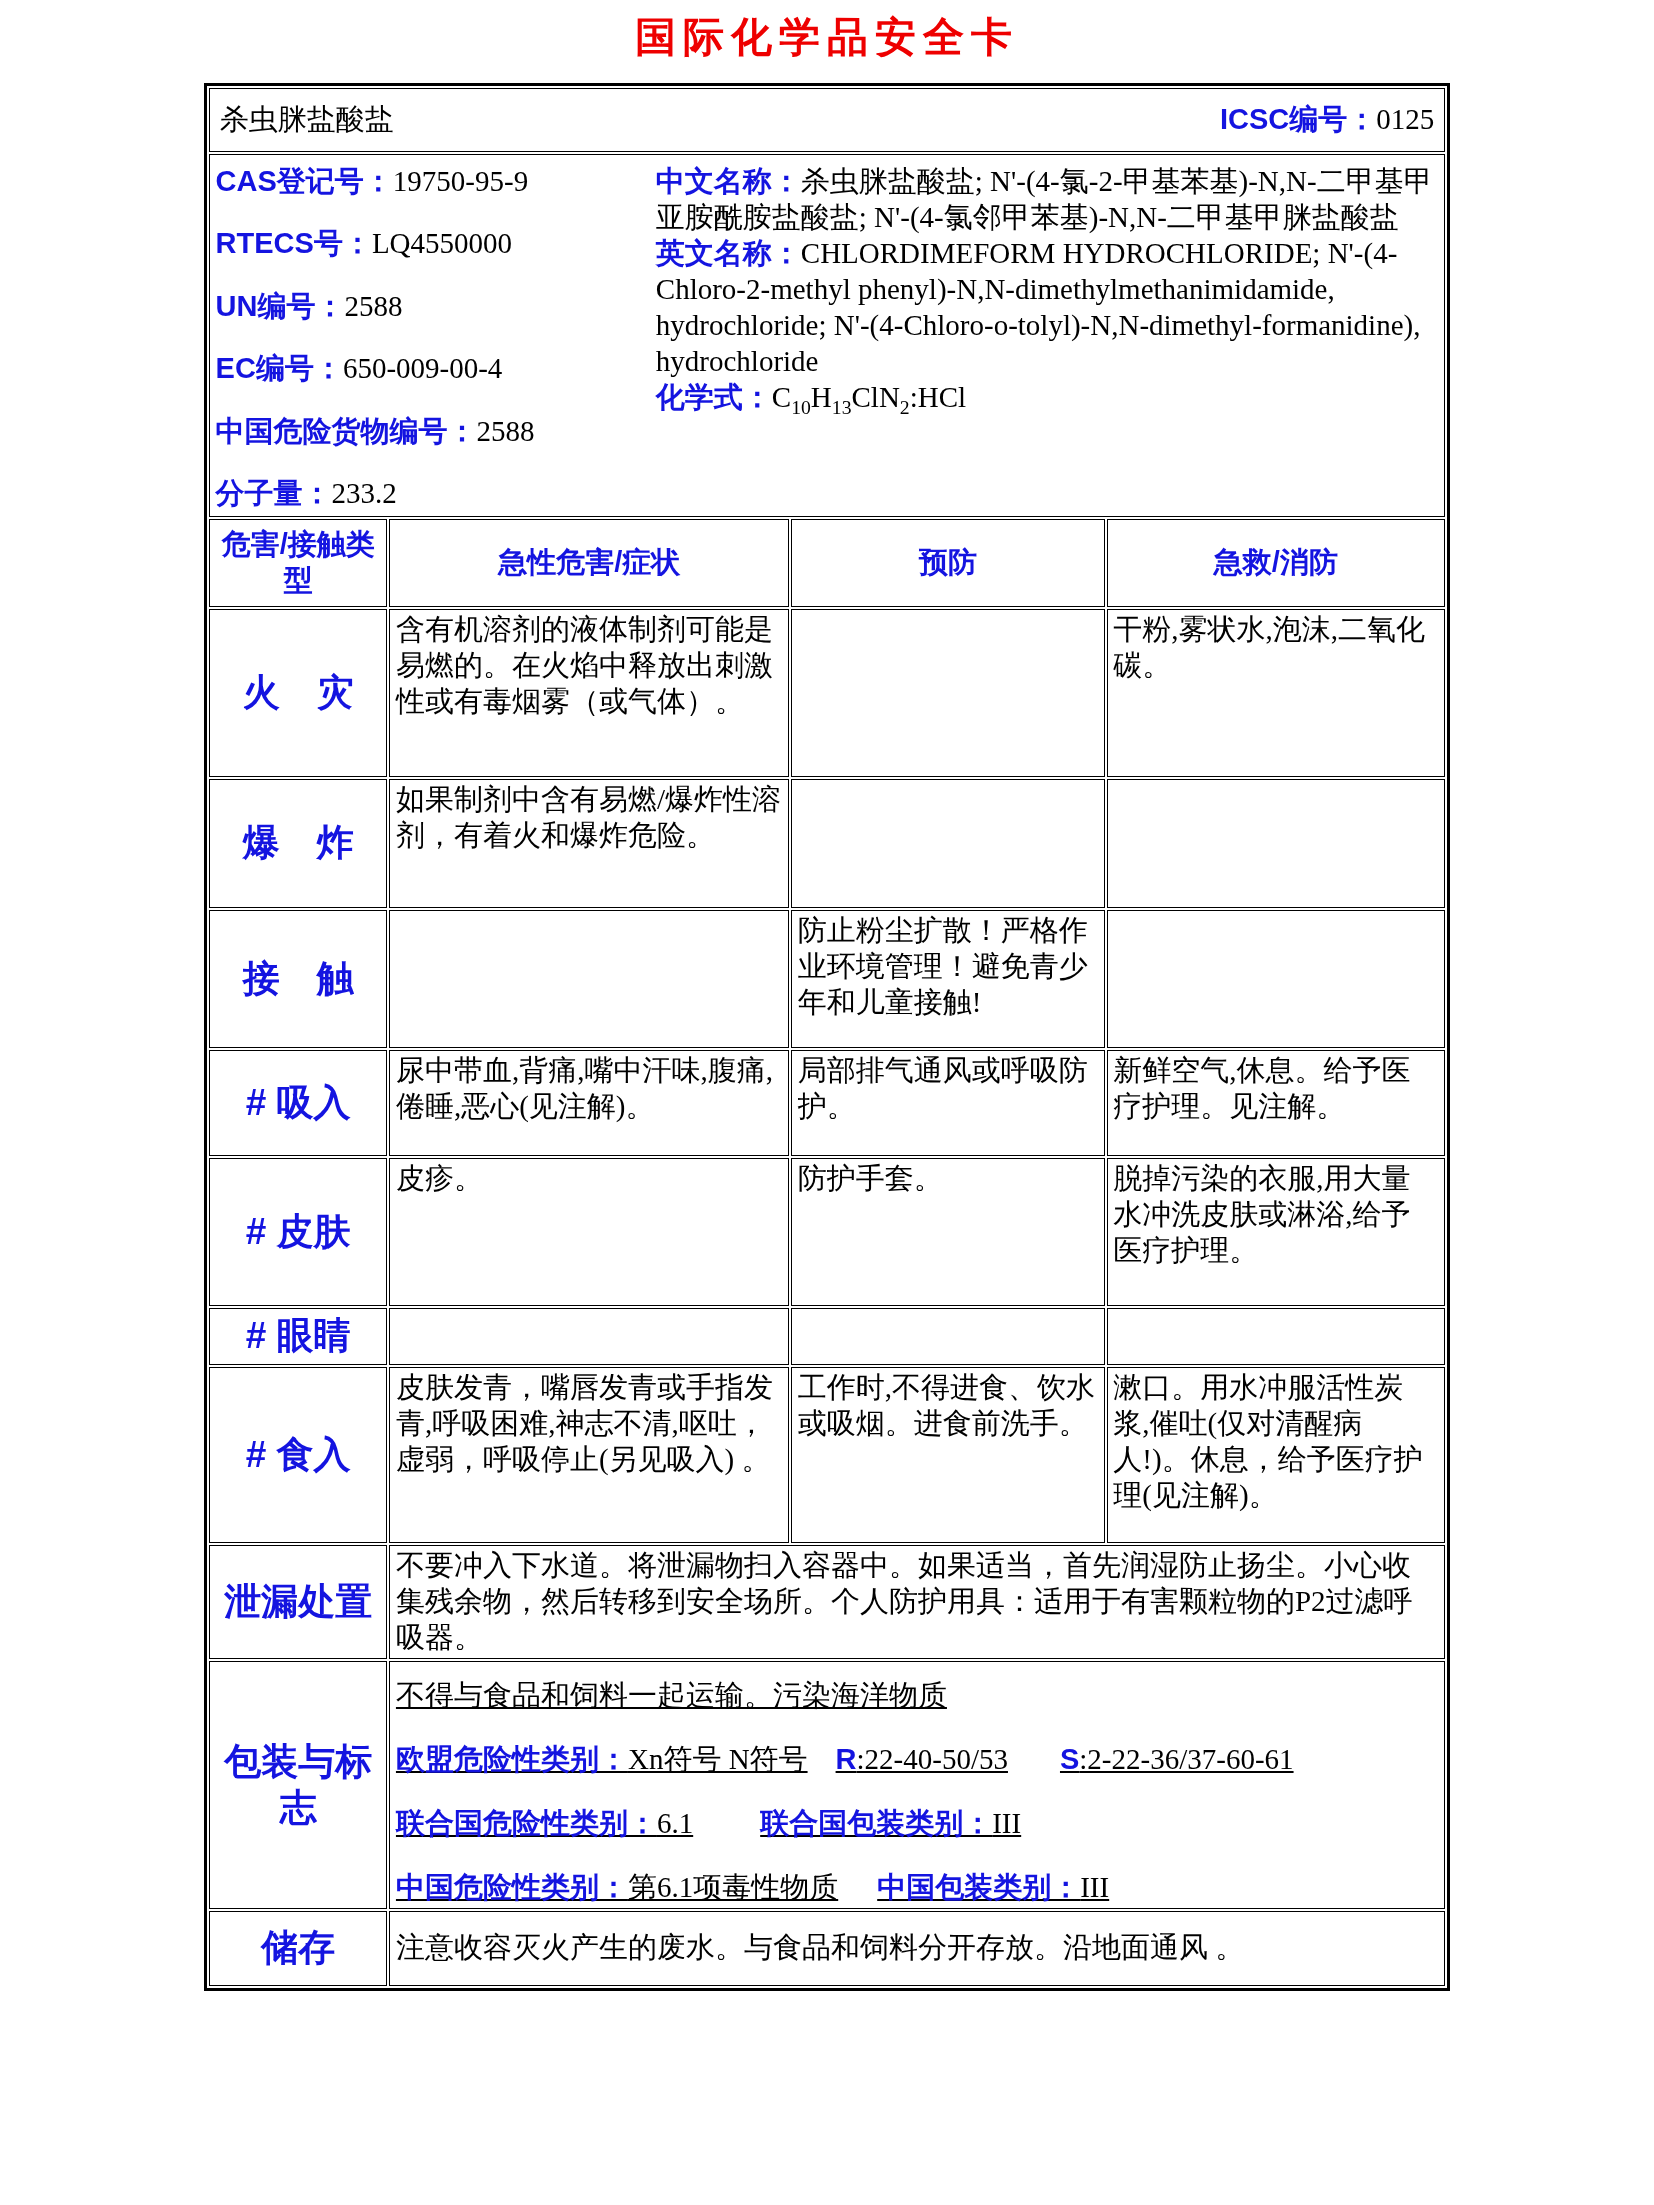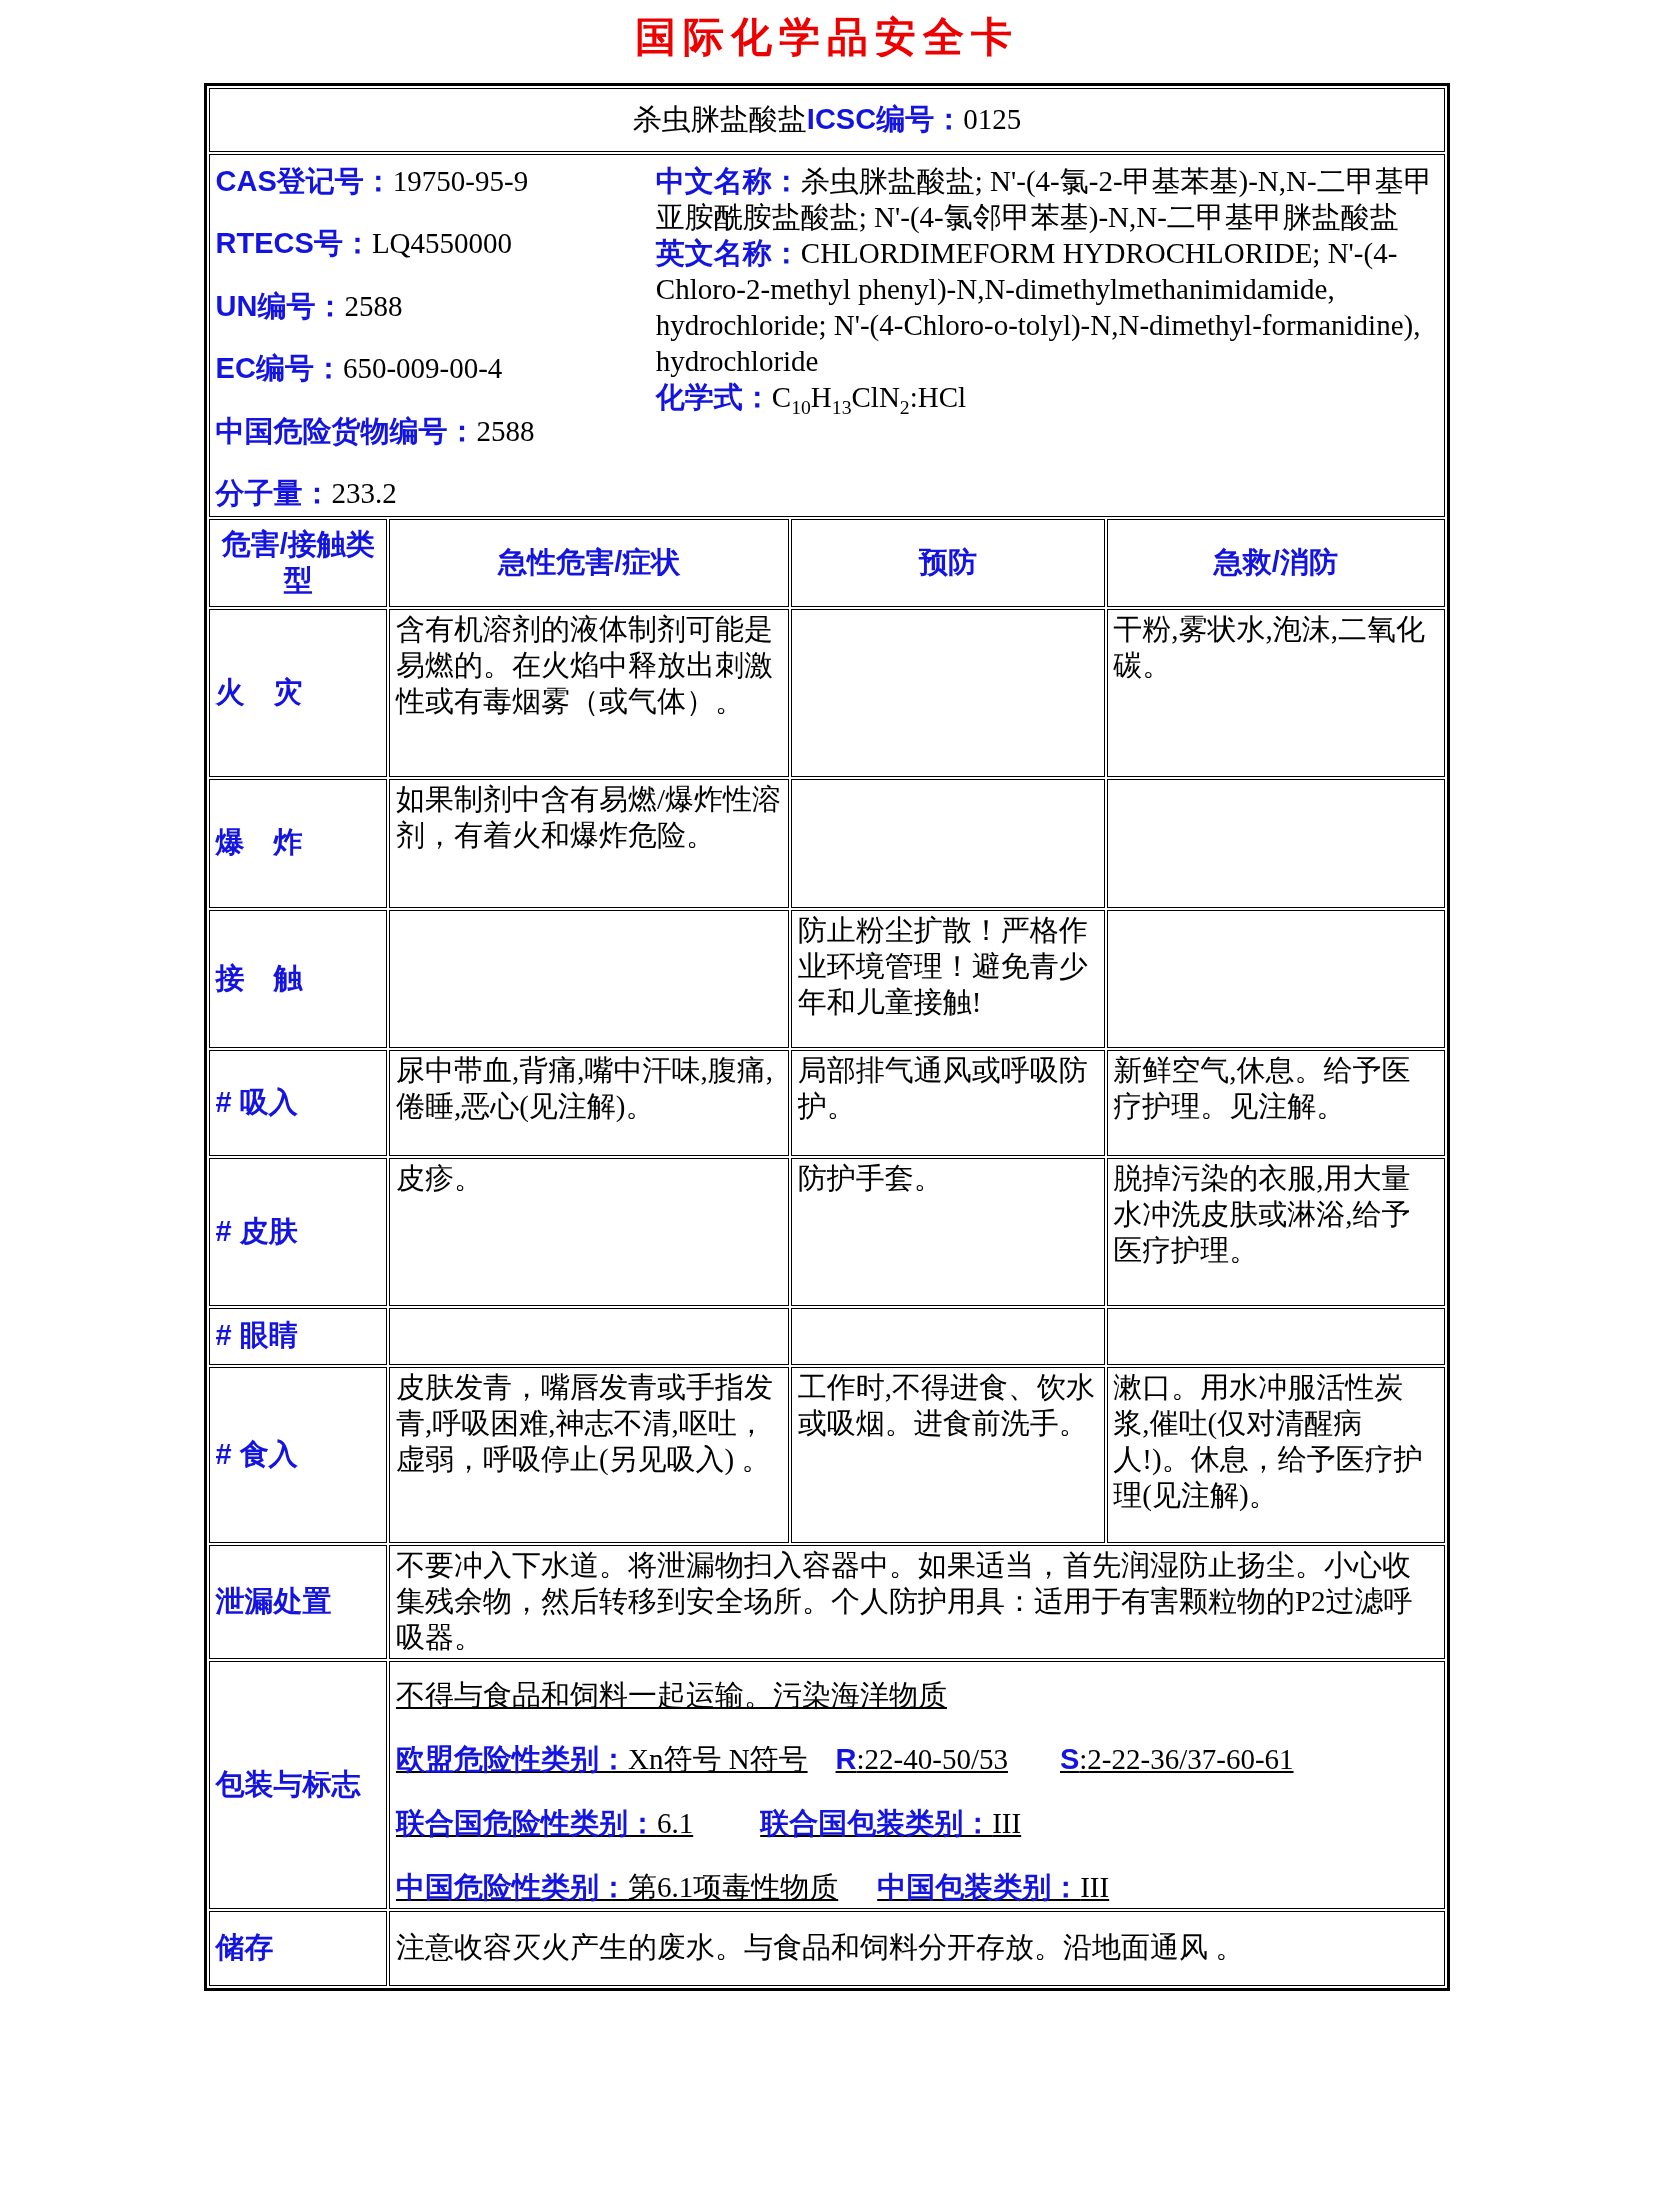--- a/index.html
+++ b/index.html
@@ -46,36 +46,36 @@
   }
   .lbl {
     color: #1414e0;
     font-weight: bold;
     font-family: "Liberation Sans", "DejaVu Sans", sans-serif;
   }
   .label-cell {
     color: #1414e0;
     font-weight: bold;
     font-family: "Liberation Sans", "DejaVu Sans", sans-serif;
-    text-align: left;
+    text-align: center;
     vertical-align: middle;
-    font-size: 29px;
+    font-size: 37px;
   }
   th.head-cell {
     color: #1414e0;
     font-weight: bold;
     font-family: "Liberation Sans", "DejaVu Sans", sans-serif;
     text-align: center;
     vertical-align: middle;
     font-size: 29px;
   }
   .name-cell { vertical-align: middle; }
   .name-flex {
     display: flex;
-    justify-content: center;
+    justify-content: space-between;
     align-items: center;
     font-size: 29px;
     padding: 0 4.2px;
   }
   .id-cell { vertical-align: top; }
   .id-wrap { display: flex; width: 100%; min-height: 339px; }
   .id-left {
     width: 36%;
     display: flex;
     flex-direction: column;

